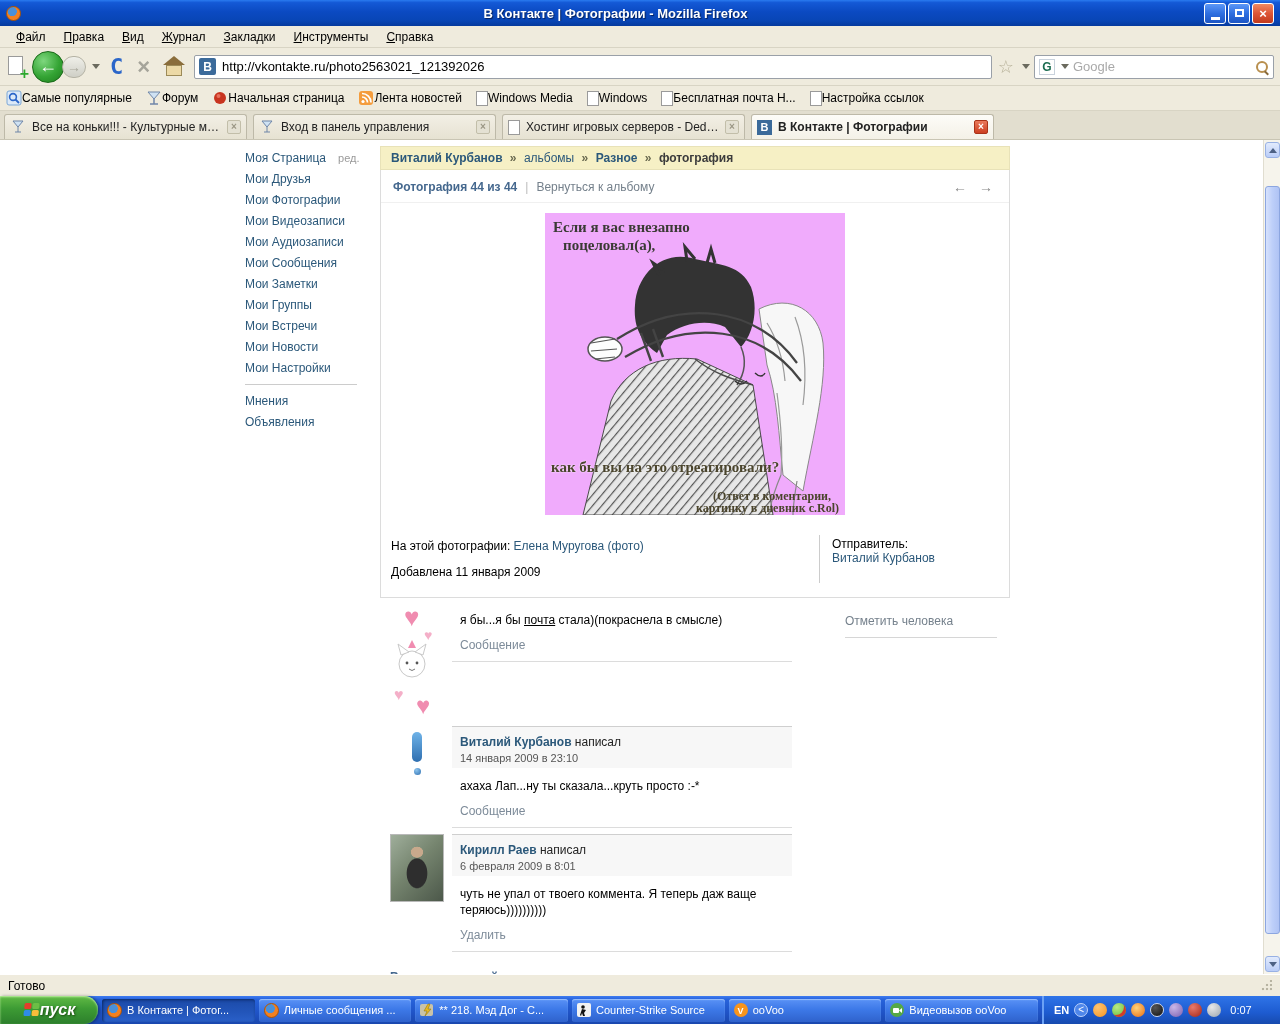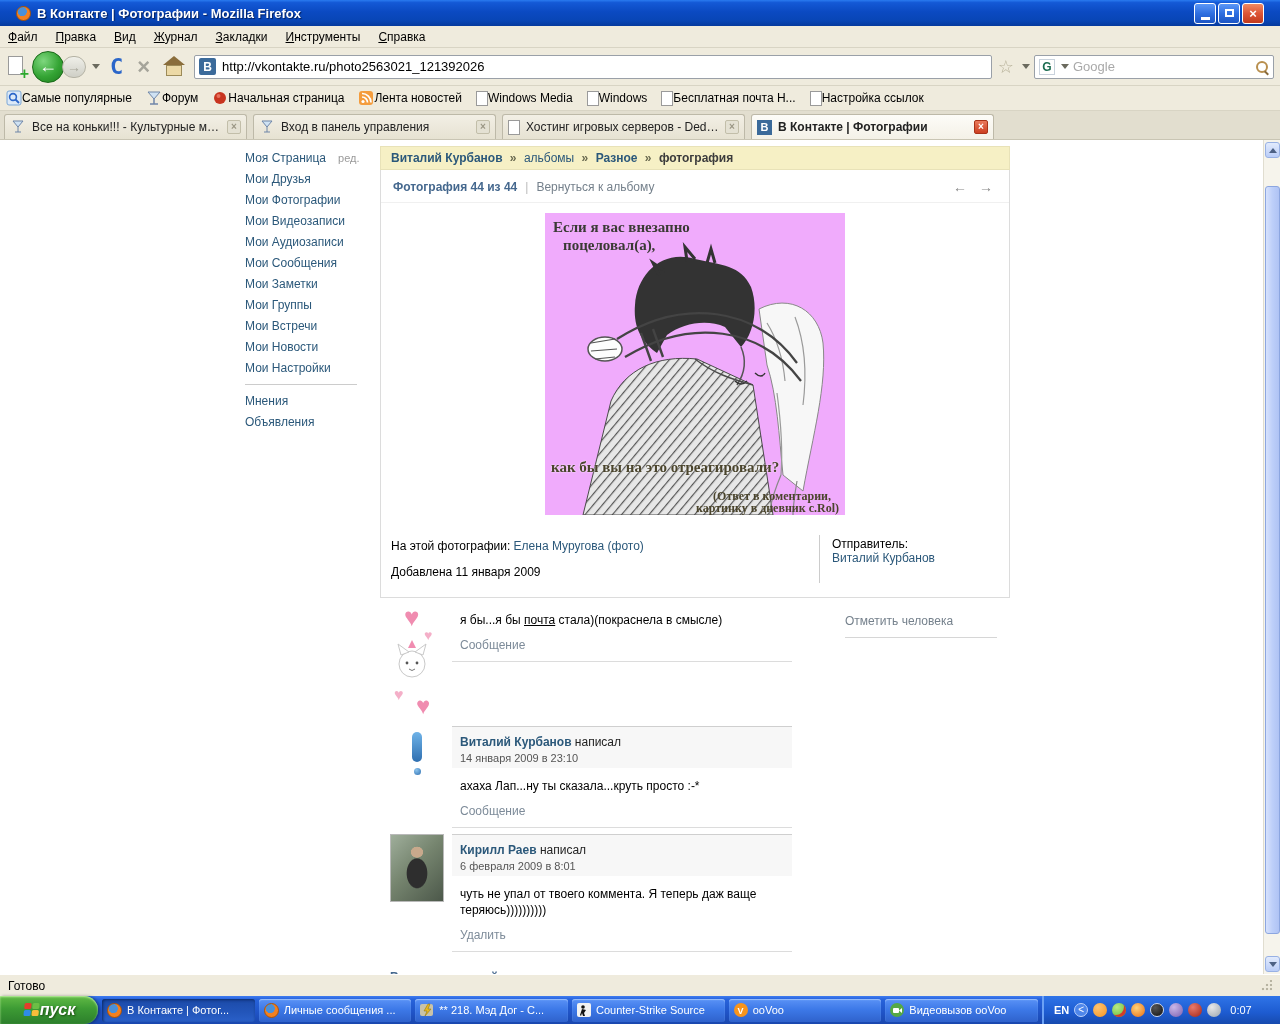--- a/index.html
+++ b/index.html
@@ -3,35 +3,35 @@
 <meta charset="utf-8">
 <style>
   * { margin:0; padding:0; box-sizing:border-box; }
   html,body { width:1280px; height:1024px; overflow:hidden; }
   body { font-family:"Liberation Sans", sans-serif; }
   #screen { position:relative; width:1280px; height:1024px; background:#fff; }
 
   
   #titlebar { position:absolute; top:0; left:0; width:1280px; height:26px;
     background:linear-gradient(180deg,#2a7bf0 0%,#1459d6 10%,#0b4ac2 45%,#0845b5 80%,#063a9e 100%);
-    display:flex; align-items:center; padding:0 16px; }
+    display:flex; align-items:center; padding:0 6px;text-align:center; }
   #titlebar .title { color:#fff; font-weight:bold; font-size:13px; text-shadow:1px 1px 1px #03205c; margin-left:6px; flex:1;
     white-space:nowrap; overflow:hidden; }
   .winbtns { display:flex; gap:2px; }
   .wbtn { width:22px; height:21px; border-radius:3px; border:1px solid #fff;
     background:linear-gradient(180deg,#5b97f7 0%,#2f6fe0 50%,#1c55c4 100%);
     color:#fff; font-weight:bold; display:flex; align-items:center; justify-content:center; font-size:13px; cursor:default; }
   .wbtn.close { background:linear-gradient(180deg,#ef8a63 0%,#dd5узнать 0%,#dd5536 50%,#c23a1d 100%); }
   .wbtn.close { background:linear-gradient(180deg,#ef8a63 0%,#dd5536 50%,#c23a1d 100%); }
   .wbtn .minbar { width:9px; height:3px; background:#fff; margin-top:10px; }
   .wbtn .maxbox { width:9px; height:8px; border:2px solid #fff; }
 
   
   #menubar { position:absolute; top:26px; left:0; width:1280px; height:22px; background:#EFEBDD;
-    border-bottom:1px solid #D8D4C4; display:flex; align-items:center; gap:2px; }
+    border-bottom:1px solid #D8D4C4; display:flex; align-items:center; padding-left:8px; gap:2px; }
   #menubar .mitem { display:inline-block; font-size:12px; color:#000; padding:2px 8px; }
   #menubar .mitem::first-letter { text-decoration:underline; }
 
   
   #navbar { position:absolute; top:48px; left:0; width:1280px; height:38px; background:#EFEBDD;
     border-bottom:1px solid #D8D4C4; display:flex; align-items:center; padding:0 6px; gap:4px; }
   .newpage { width:22px; height:24px; position:relative; }
   .newpage .pg { position:absolute; left:2px; top:1px; width:15px; height:19px; background:#fff; border:1px solid #9a9a9a; }
   .newpage .plus { position:absolute; right:-1px; bottom:-2px; color:#2ca82c; font-weight:bold; font-size:16px; line-height:14px; text-shadow:0 0 1px #fff; }
   .backbtn { width:32px; height:32px; border-radius:50%;

